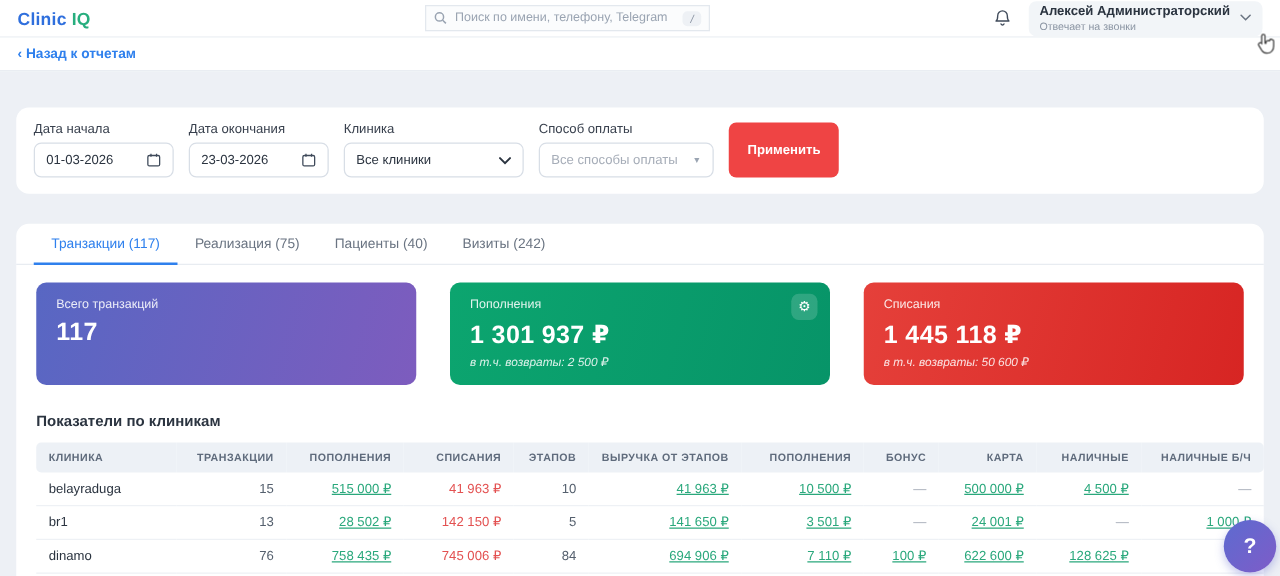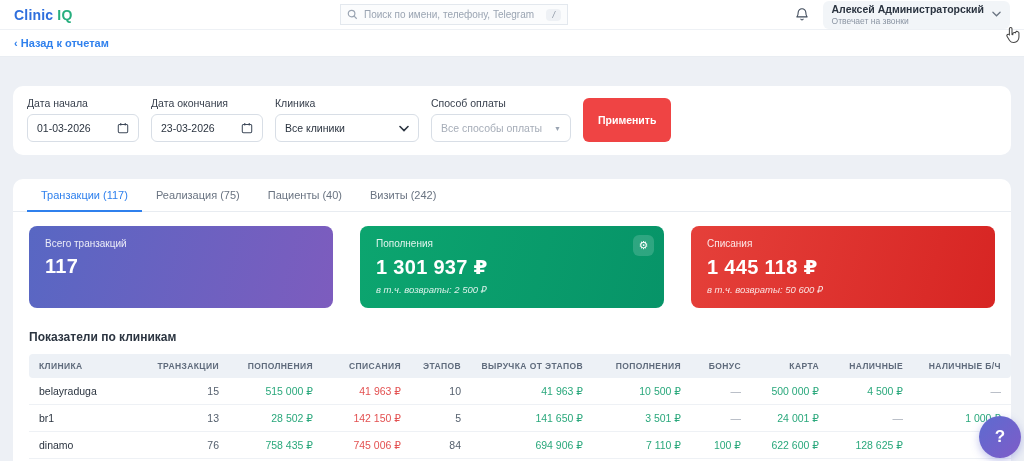--- a/index.html
+++ b/index.html
@@ -58,21 +58,21 @@
   
   .table-wrap { padding:4px 16px 0 16px; }
   .table-title { font-size:12px; font-weight:bold; color:#2b3440; margin:8px 0 10px 0; }
   table { width:100%; border-collapse:collapse; font-size:10.5px; table-layout:fixed; }
   th { background:#edf1f6; color:#5f6b7c; font-size:8.5px; font-weight:bold; letter-spacing:.4px; padding:7px 10px; text-align:right; white-space:nowrap; }
   th.l { text-align:left; }
   th:first-child { border-radius:4px 0 0 4px; } th:last-child { border-radius:0 4px 4px 0; }
   td { padding:7px 10px; border-bottom:1px solid #eef1f5; text-align:right; white-space:nowrap; }
   td.name { text-align:left; color:#2b3440; }
   td.num  { color:#55606e; }
-  td.pos  { color:#2aa87c; }
+  td.pos  { color:#2aa87c;text-decoration:underline; }
   td.neg  { color:#e35151; }
   td.dash { color:#a6adb8; }
   .c-clinic{width:112px;} .c-trx{width:88px;} .c-top{width:94px;} .c-wrt{width:88px;} .c-st{width:60px;}
   .c-rev{width:122px;} .c-cashless{width:98px;} .c-bonus{width:60px;} .c-card{width:78px;} .c-cash{width:84px;} .c-cashb{width:98px;}
 
   
   .help-fab { position:fixed; right:3px; bottom:3px; width:42px; height:42px; border-radius:50%; background:linear-gradient(135deg,#5d6bd0,#7e5cc8); color:#fff; font-size:17px; font-weight:bold; display:flex; align-items:center; justify-content:center; cursor:pointer; box-shadow:0 3px 8px rgba(80,90,200,.35); }
 
   .cursor { position:fixed; left:1006px; top:26px; pointer-events:none; }
 </style>

